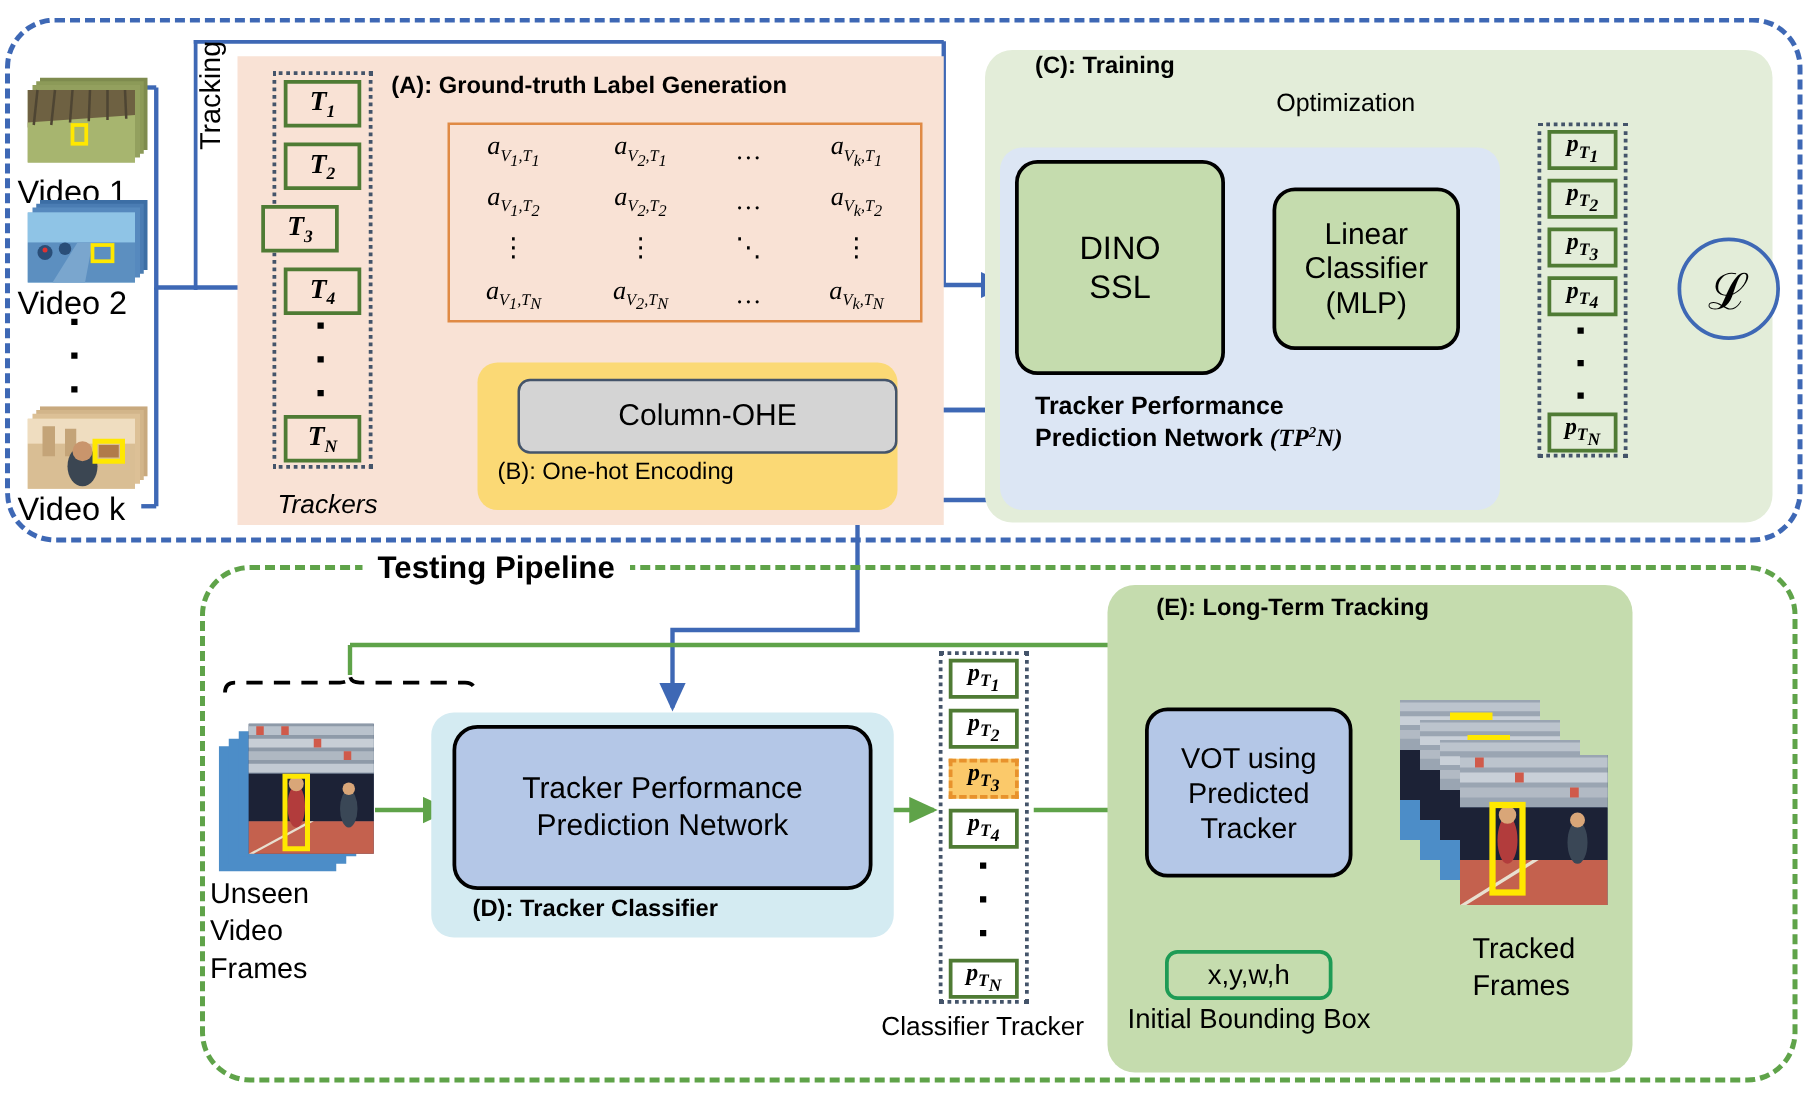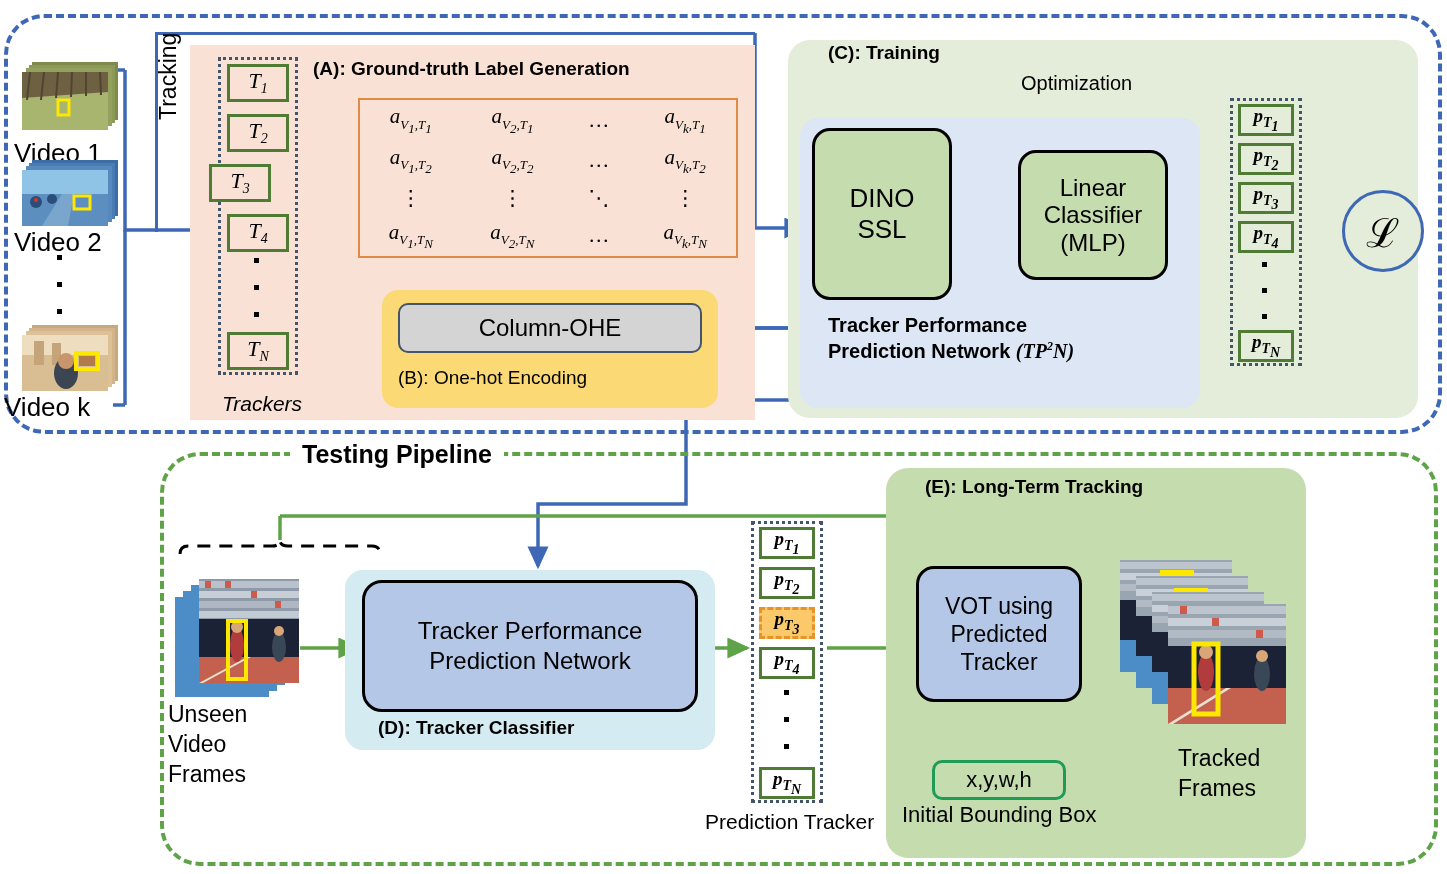--- a/index.html
+++ b/index.html
@@ -57,21 +57,21 @@
   
   .tracker-col {
     left: 218px; top: 57px; width: 80px; height: 318px;
     border: 3px dotted #44546A;
   }
   .tbox {
     width: 62px; height: 38px;
     border: 3px solid #4F7B34; background: #F9E2D5;
     display: flex; align-items: center; justify-content: center;
     font-family: "Liberation Serif", serif;
-    font-weight: normal; font-style: italic; font-size: 22px;
+    font-weight: bold; font-style: italic; font-size: 22px;
     color: #000;
   }
   .tbox sub, .pbox sub { font-size: 14px; font-style: italic; }
   .tb1 { left: 227px; top: 64px; }
   .tb2 { left: 227px; top: 114px; }
   .tb3 { left: 209px; top: 164px; }
   .tb4 { left: 227px; top: 214px; }
   .tbN { left: 227px; top: 332px; text-align: right; }
   .vdots-t { left: 254px; top: 258px; width: 8px; }
   .vdots-t div { width: 5px; height: 5px; background: #000; margin-bottom: 22px; }
@@ -90,42 +90,42 @@
   }
   .matrix-box .cell sub { font-size: 13px; }
   .dots-v { font-style: normal; letter-spacing: 0; }
 
   
   .sec-b {
     left: 382px; top: 290px; width: 336px; height: 118px;
     background: #FBD975; border-radius: 16px;
   }
   .ohe-box {
-    left: 398px; top: 303px; width: 304px; height: 50px;
+    left: 414px; top: 303px; width: 304px; height: 60px;
     background: #D4D4D4; border: 2px solid #44546A; border-radius: 10px;
     display: flex; align-items: center; justify-content: center;
     font-size: 24px; color: #000;
   }
   .sec-b-label { left: 398px; top: 367px; font-weight: normal; font-size: 19px; }
 
   
   .sec-c {
     left: 788px; top: 40px; width: 630px; height: 378px;
     background: #E3EDD9; border-radius: 22px;
   }
   .sec-c-label { left: 828px; top: 42px; font-weight: bold; font-size: 19px; }
   .opt-label { left: 1021px; top: 72px; font-size: 20px; }
 
   
   .tp2n-panel {
     left: 800px; top: 118px; width: 400px; height: 290px;
     background: #DCE6F4; border-radius: 18px;
   }
   .dino-box {
-    left: 812px; top: 128px; width: 140px; height: 172px;
+    left: 812px; top: 128px; width: 168px; height: 172px;
     background: #C5DCAE; border: 3px solid #000; border-radius: 18px;
     display: flex; flex-direction: column; align-items: center; justify-content: center;
     font-size: 26px; line-height: 1.2; color: #000;
   }
   .mlp-box {
     left: 1018px; top: 150px; width: 150px; height: 130px;
     background: #C5DCAE; border: 3px solid #000; border-radius: 18px;
     display: flex; flex-direction: column; align-items: center; justify-content: center;
     font-size: 24px; line-height: 1.15; color: #000; text-align: center;
   }
@@ -214,21 +214,21 @@
     font-size: 22px; color: #000;
   }
   .bbox-cap { left: 902px; top: 802px; font-size: 22px; }
   .tracked-cap { left: 1178px; top: 744px; font-size: 23px; line-height: 1.3; }
   .vcap { font-size: 26px; color: #000; }
   .v1 { left: 22px; top: 62px; }
   .v1cap { left: 14px; top: 138px; }
   .v2 { left: 22px; top: 160px; }
   .v2cap { left: 14px; top: 227px; }
   .vk { left: 22px; top: 325px; }
-  .vkcap { left: 4px; top: 392px; }
+  .vkcap { left: 14px; top: 392px; }
   .dots-left { left: 57px; top: 255px; }
   .dots-left div { width: 5px; height: 5px; background: #000; margin-bottom: 22px; }
 
   .unseen { left: 175px; top: 575px; }
   .unseen-cap { left: 168px; top: 700px; font-size: 23px; line-height: 1.3; }
   .tracked-img { left: 1120px; top: 560px; }
 
   
   #wires { position: absolute; left: 0; top: 0; width: 1447px; height: 874px; pointer-events: none; }
 </style>
@@ -518,21 +518,21 @@
       <span>p<sub>T<sub>4</sub></sub></span>
     </div>
   <div class="abs vdots-pt">
       <div></div>
       <div></div>
       <div></div>
     </div>
   <div class="abs pbox ptN">
       <span>p<sub>T<sub>N</sub></sub></span>
     </div>
-  <div class="abs pred-cap">Prediction Tracker</div>
+  <div class="abs pred-cap">Classifier Tracker</div>
 
   <div class="abs sec-e"></div>
   <div class="abs sec-e-label">(E): Long-Term Tracking</div>
   <div class="abs vot-box">
     <span>VOT using</span>
     <span>Predicted</span>
     <span>Tracker</span>
   </div>
   <div class="abs bbox-box">x,y,w,h</div>
   <div class="abs bbox-cap">Initial Bounding Box</div>

